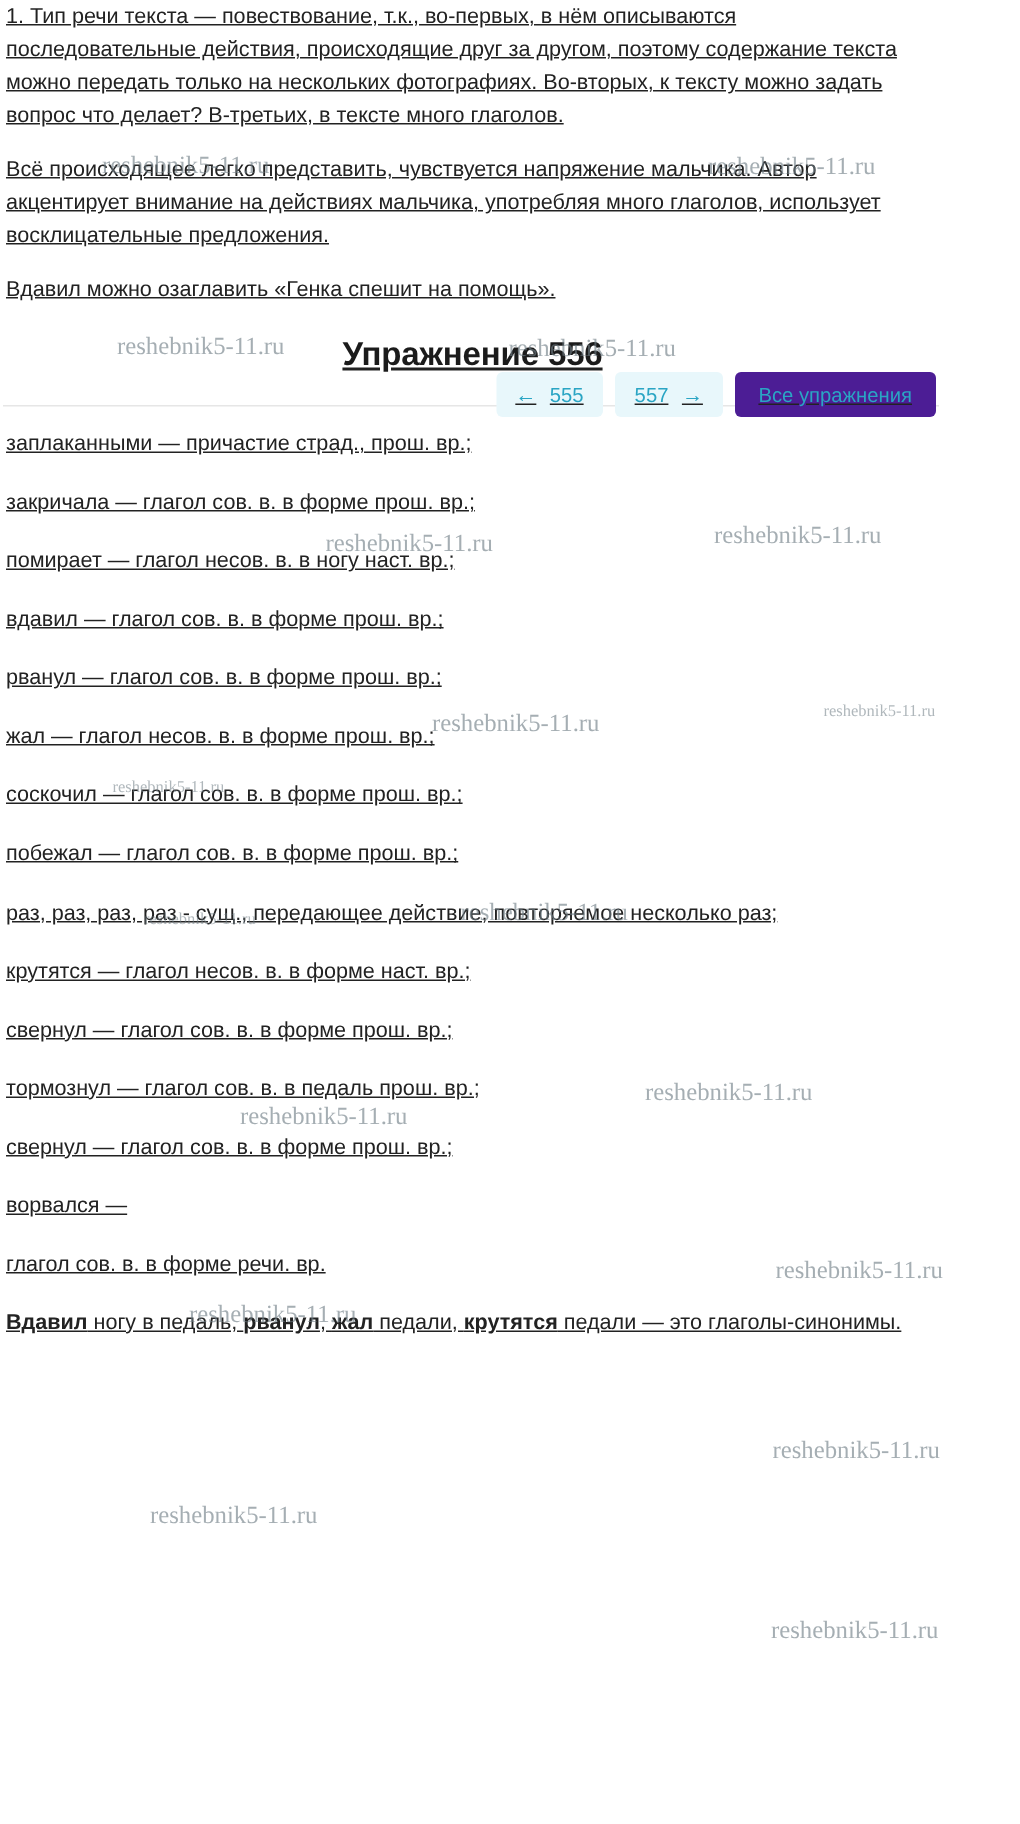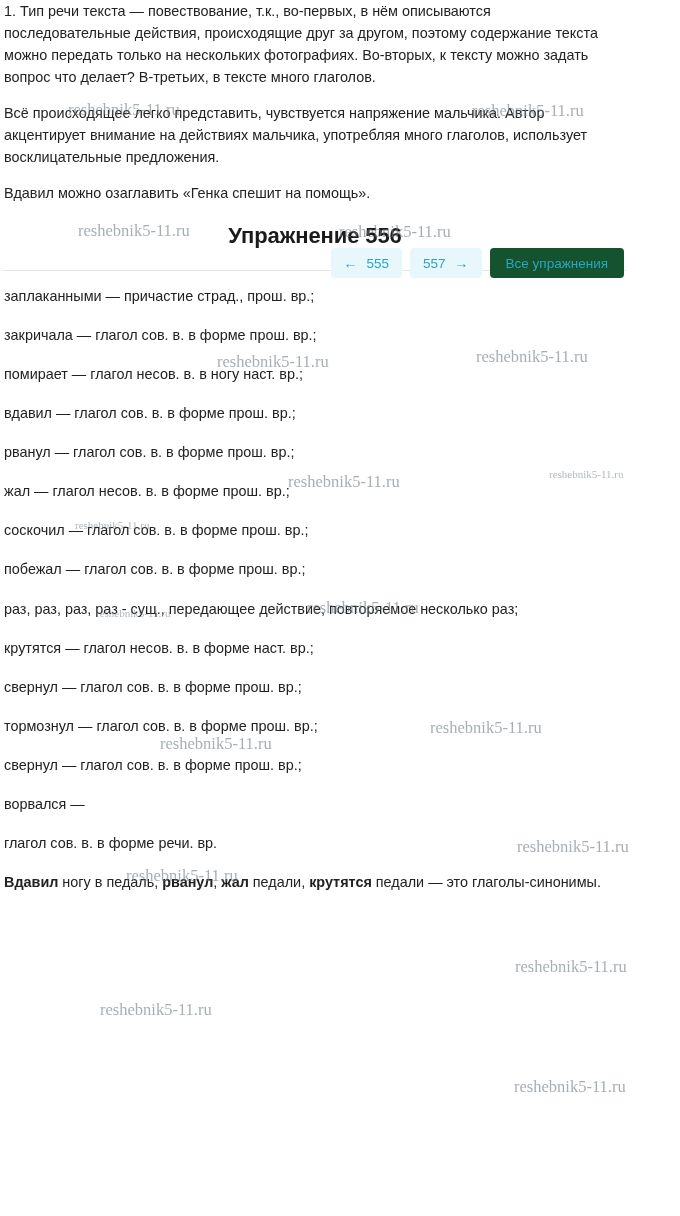--- a/index.html
+++ b/index.html
@@ -13,20 +13,21 @@
     min-height: 1216px;
     font-family: "Liberation Sans", sans-serif;
     color: #222222;
     position: relative;
     overflow: hidden;
   }
   .page {
     position: relative;
     width: 628px;
     padding: 0 2px;
+    text-decoration: underline;
   }
   .para {
     font-size: 14.4px;
     line-height: 1.53;
     color: #222;
     margin: 0 0 14px 0;
     padding: 0 6px 0 2px;
   }
   .para.loose { margin-bottom: 20px; }
 
@@ -67,21 +68,21 @@
     display: flex;
     align-items: center;
     gap: 9px;
     padding: 0 13px;
     cursor: pointer;
     white-space: nowrap;
     font-family: "Liberation Sans", sans-serif;
   }
   .nav-btn .arrow { font-size: 14px; line-height: 1; }
   .nav-all {
-    background: #14532d;
+    background: #4c1d95;
     color: #2aa5c4;
     border: none;
     border-radius: 4px;
     font-size: 13.5px;
     height: 30px;
     display: flex;
     align-items: center;
     padding: 0 16px;
     cursor: pointer;
     white-space: nowrap;
@@ -147,21 +148,21 @@
     <p class="para">закричала — глагол сов. в. в форме прош. вр.;</p>
     <p class="para">помирает — глагол несов. в. в ногу наст. вр.;</p>
     <p class="para">вдавил — глагол сов. в. в форме прош. вр.;</p>
     <p class="para">рванул — глагол сов. в. в форме прош. вр.;</p>
     <p class="para">жал — глагол несов. в. в форме прош. вр.;</p>
     <p class="para">соскочил — глагол сов. в. в форме прош. вр.;</p>
     <p class="para">побежал — глагол сов. в. в форме прош. вр.;</p>
     <p class="para">раз, раз, раз, раз - сущ., передающее действие, повторяемое несколько раз;</p>
     <p class="para">крутятся — глагол несов. в. в форме наст. вр.;</p>
     <p class="para">свернул — глагол сов. в. в форме прош. вр.;</p>
-    <p class="para">тормознул — глагол сов. в. в форме прош. вр.;</p>
+    <p class="para">тормознул — глагол сов. в. в педаль прош. вр.;</p>
     <p class="para">свернул — глагол сов. в. в форме прош. вр.;</p>
     <p class="para">ворвался —</p>
     <p class="para">глагол сов. в. в форме речи. вр.</p>
 
     <p class="para"><b>Вдавил</b><span> ногу в педаль, </span><b>рванул</b><span>, </span><b>жал</b><span> педали, </span><b>крутятся</b><span> педали — это глаголы-синонимы.</span></p>
   </div>
 
   <div class="bottom-pad"></div>
 
   <div id="watermark-layer">

